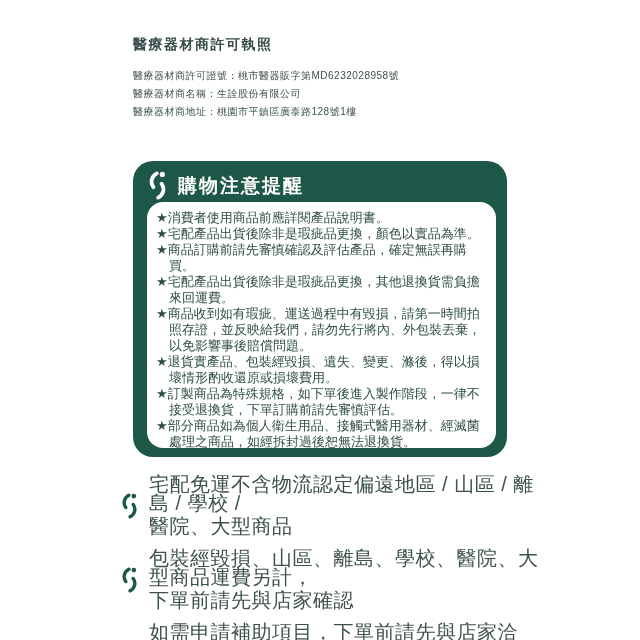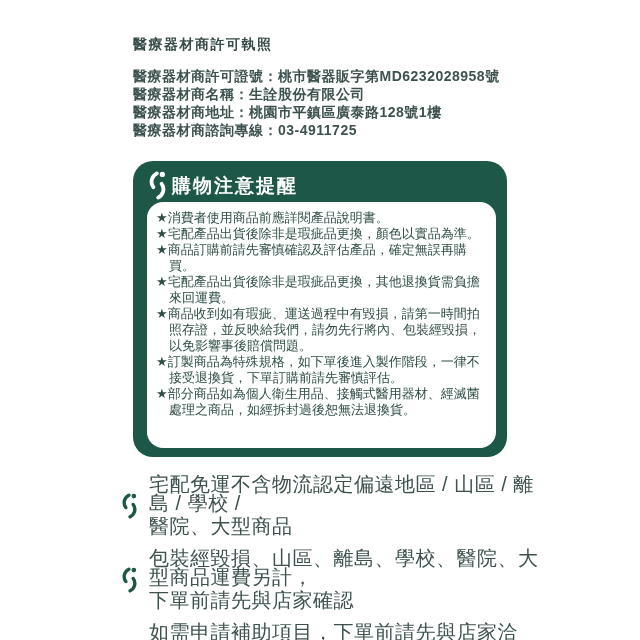--- a/index.html
+++ b/index.html
@@ -9,29 +9,29 @@
     position:relative;overflow:hidden;
   }
   .page{position:absolute;inset:0;background:#ffffff;}
 
   
   .license{position:absolute;left:133px;top:36px;width:430px;color:#3d524f;}
   .license h1{
     margin:0 0 13px 0;font-size:14px;font-weight:bold;color:#374b49;
     letter-spacing:1.5px;
   }
-  .license p{margin:0;font-size:14px;line-height:18px;letter-spacing:0.5px;font-weight:bold;}
+  .license p{margin:0;font-size:10px;line-height:18px;letter-spacing:0.5px;}
 
   
   .notice-box{
     position:absolute;left:133px;top:161px;width:374px;height:296px;
     background:#1c5747;border-radius:20px;box-sizing:border-box;
   }
   .notice-header{
-    display:flex;align-items:center;gap:4px;
+    display:flex;align-items:center;gap:10px;
     padding:10px 0 0 14px;color:#ffffff;
   }
   .notice-header .title{
     font-size:19px;font-weight:bold;letter-spacing:2px;
   }
   .icon-swirl{display:inline-block;color:#ffffff;}
   .notice-header .icon-swirl svg{width:21px;height:29px;display:block;}
   .notice-body{
     position:absolute;left:14px;right:11px;top:41px;bottom:9px;
     background:#ffffff;border-radius:16px;box-sizing:border-box;
@@ -64,38 +64,38 @@
   </symbol>
 </svg>
 
 <div class="page">
 
   <div class="license">
     <h1>醫療器材商許可執照</h1>
     <p>醫療器材商許可證號：桃市醫器販字第MD6232028958號</p>
     <p>醫療器材商名稱：生詮股份有限公司</p>
     <p>醫療器材商地址：桃園市平鎮區廣泰路128號1樓</p>
-    <p>醫療器材商諮詢專線：03-4911725</p>
   </div>
 
   <div class="notice-box">
     <div class="notice-header">
       <span class="icon-swirl">
         <svg>
             <use href="#swirl"></use>
           </svg>
       </span>
       <span class="title">購物注意提醒</span>
     </div>
     <div class="notice-body">
       <p>★消費者使用商品前應詳閱產品說明書。</p>
       <p>★宅配產品出貨後除非是瑕疵品更換，顏色以實品為準。</p>
       <p>★商品訂購前請先審慎確認及評估產品，確定無誤再購買。</p>
       <p>★宅配產品出貨後除非是瑕疵品更換，其他退換貨需負擔來回運費。</p>
-      <p>★商品收到如有瑕疵、運送過程中有毀損，請第一時間拍照存證，並反映給我們，請勿先行將內、包裝經毀損，以免影響事後賠償問題。</p>
+      <p>★商品收到如有瑕疵、運送過程中有毀損，請第一時間拍照存證，並反映給我們，請勿先行將內、外包裝丟棄，以免影響事後賠償問題。</p>
+      <p>★退貨實產品、包裝經毀損、遺失、變更、滌後，得以損壞情形酌收還原或損壞費用。</p>
       <p>★訂製商品為特殊規格，如下單後進入製作階段，一律不接受退換貨，下單訂購前請先審慎評估。</p>
       <p>★部分商品如為個人衛生用品、接觸式醫用器材、經滅菌處理之商品，如經拆封過後恕無法退換貨。</p>
 
     </div>
   </div>
 
   <div class="footer-notes">
 
     <div class="footer-note">
       <span class="icon-swirl">

